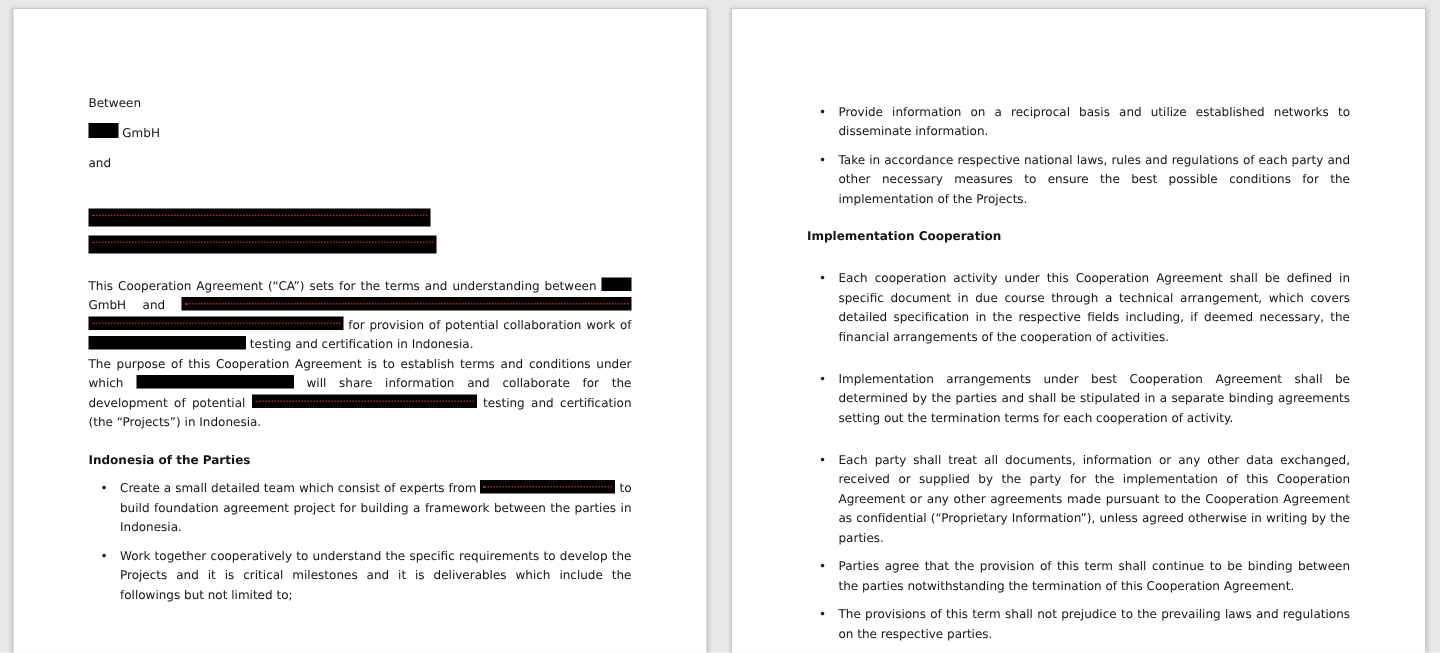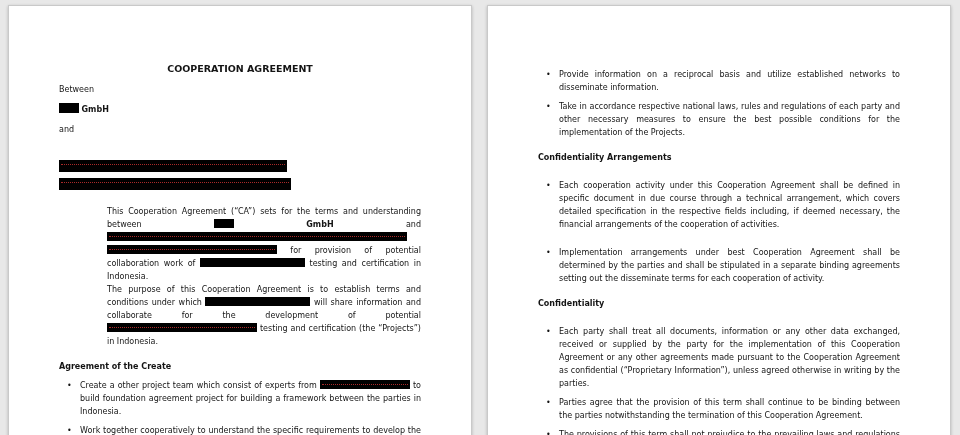--- a/index.html
+++ b/index.html
@@ -19,83 +19,81 @@
   .page-1 { left: 8px; }
   .page-2 { left: 487px; }
   .content {
     padding: 56px 50px 0 50px;
     font-size: 8px; line-height: 13px; color: #141414;
     text-align: justify;
   }
   .doc-title { text-align: center; font-weight: bold; font-size: 9.5px; margin: 0 0 8px 0; }
   .doc-center { margin: 0 0 7px 0; }
   .doc-heading { font-weight: bold; text-align: left; margin: 12px 0 2px 0; }
-  .doc-para { margin-top: 12px; margin-left: 48px; }
+  .doc-para { margin-top: 12px; }
   .doc-para.tight { margin-top: 0; }
   .doc-bullet { display: flex; margin-top: 6px; padding-left: 8px; }
   .doc-bullet .marker { width: 13px; flex: none; text-align: left; }
   .doc-bullet .bullet-body { flex: 1; text-align: justify; }
   .spaced { margin-top: 24px; margin-bottom: 3px; }
   .gap { margin-top: 15px; }
-  .b { font-weight: bold; }
+  .b { font-weight: normal; }
   .u { text-decoration-style: dotted; text-decoration-color: #4469b0; }
   .redact {
     display: inline-block; background: #000; height: 9px;
     vertical-align: -1px; position: relative;
   }
   .redact.red::after {
     content: ""; position: absolute; left: 2px; right: 2px; top: 4px;
     border-top: 1px dotted rgba(225,55,55,.75);
   }
 </style>
 </head>
 <body>
 
 <div class="viewport">
   <div class="page page-1">
     <div class="content">
-        <div class="doc-title">COOPERATION AGREEMENT</div>
         <div class="doc-center"><span>Between</span></div>
         <div class="doc-center"><span class="redact" style="width: 20px; height: 10px;"></span><span> </span><span class="b">GmbH</span></div>
         <div class="doc-center"><span>and</span></div>
         <div class="doc-center spaced"><span class="redact red" style="width: 228px; height: 12px;"></span></div>
         <div class="doc-center"><span class="redact red" style="width: 232px; height: 12px;"></span></div>
         <div class="doc-para"><span>This Cooperation Agreement (“CA”) sets for the terms and understanding between </span><span class="redact" style="width: 20px;"></span><span> </span><span class="b">GmbH</span><span> and </span><span class="redact red" style="width: 300px;"></span><span> </span><span class="redact red" style="width: 170px;"></span><span> for provision of potential collaboration work of </span><span class="redact" style="width: 105px;"></span><span> testing and certification in Indonesia.</span></div>
         <div class="doc-para tight"><span>The purpose of this Cooperation Agreement is to establish terms and conditions under which </span><span class="redact" style="width: 105px;"></span><span> will share information and collaborate for the development of potential </span><span class="redact red" style="width: 150px;"></span><span> testing and certification (the “Projects”) in Indonesia.</span></div>
-        <div class="doc-heading">Agreement of the Create</div>
+        <div class="doc-heading">Indonesia of the Parties</div>
         <div class="doc-bullet">
           <span class="marker">•</span>
-          <div class="bullet-body"><span>Create a other project team which consist of experts from </span><span class="redact red" style="width: 90px;"></span><span> to build foundation agreement project for building a framework between the parties in Indonesia.</span></div>
+          <div class="bullet-body"><span>Create a small detailed team which consist of experts from </span><span class="redact red" style="width: 90px;"></span><span> to build foundation agreement project for building a framework between the parties in Indonesia.</span></div>
         </div>
         <div class="doc-bullet">
           <span class="marker">•</span>
           <div class="bullet-body"><span>Work together cooperatively to understand the specific requirements to develop the Projects and it is critical milestones and it is deliverables which include the followings but not limited to;</span></div>
         </div>
       </div>
   </div>
   <div class="page page-2">
     <div class="content">
         <div class="doc-bullet">
           <span class="marker">•</span>
           <div class="bullet-body"><span>Provide information on a reciprocal basis and utilize established networks to disseminate information.</span></div>
         </div>
         <div class="doc-bullet">
           <span class="marker">•</span>
           <div class="bullet-body"><span>Take in accordance respective national laws, rules and regulations of each party and other necessary measures to ensure the best possible conditions for the implementation of the Projects.</span></div>
         </div>
-        <div class="doc-heading">Confidentiality Arrangements</div>
+        <div class="doc-heading">Implementation Cooperation</div>
         <div class="doc-bullet gap">
           <span class="marker">•</span>
           <div class="bullet-body"><span>Each cooperation activity under this Cooperation Agreement shall be defined in specific document in due course through a technical arrangement, which covers detailed specification in the respective fields including, if deemed necessary, the financial arrangements of the cooperation of activities.</span></div>
         </div>
         <div class="doc-bullet gap">
           <span class="marker">•</span>
-          <div class="bullet-body"><span>Implementation arrangements under best Cooperation Agreement shall be determined by the parties and shall be stipulated in a </span><span class="u">separate binding agreements</span><span> setting out the disseminate terms for each cooperation of activity.</span></div>
+          <div class="bullet-body"><span>Implementation arrangements under best Cooperation Agreement shall be determined by the parties and shall be stipulated in a </span><span class="u">separate binding agreements</span><span> setting out the termination terms for each cooperation of activity.</span></div>
         </div>
-        <div class="doc-heading">Confidentiality</div>
         <div class="doc-bullet gap">
           <span class="marker">•</span>
           <div class="bullet-body"><span>Each party shall treat all documents, information or any other data exchanged, received or supplied by the party for the implementation of this Cooperation Agreement or any other agreements made pursuant to the Cooperation Agreement as confidential (“Proprietary Information”), unless agreed otherwise in writing by the parties.</span></div>
         </div>
         <div class="doc-bullet">
           <span class="marker">•</span>
           <div class="bullet-body"><span>Parties agree that the provision of this term shall continue to be binding between the parties notwithstanding the termination of this Cooperation Agreement.</span></div>
         </div>
         <div class="doc-bullet">
           <span class="marker">•</span>

